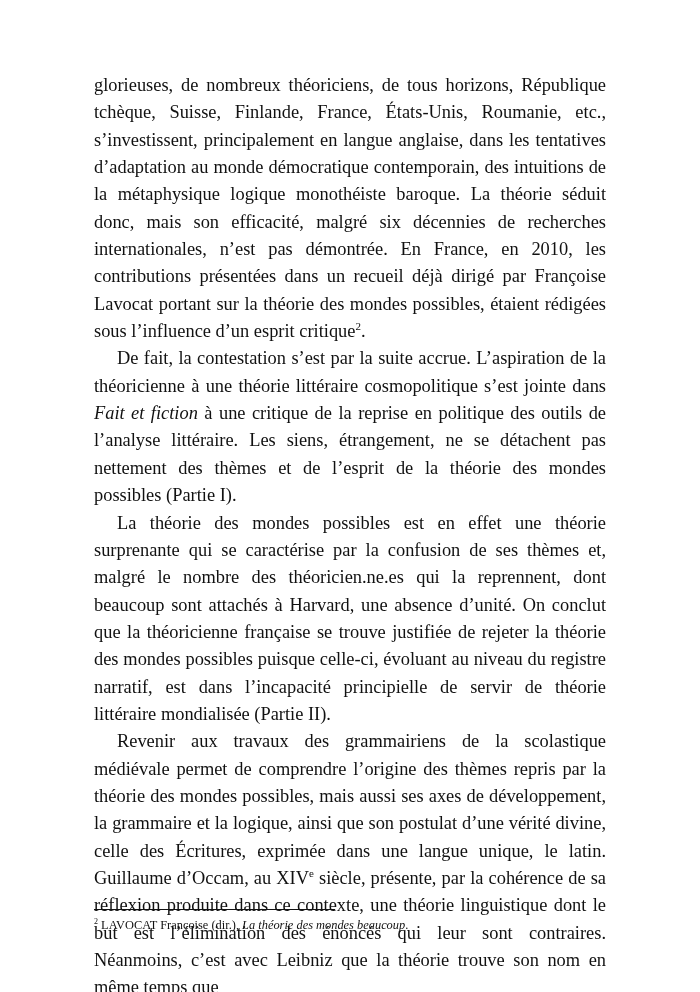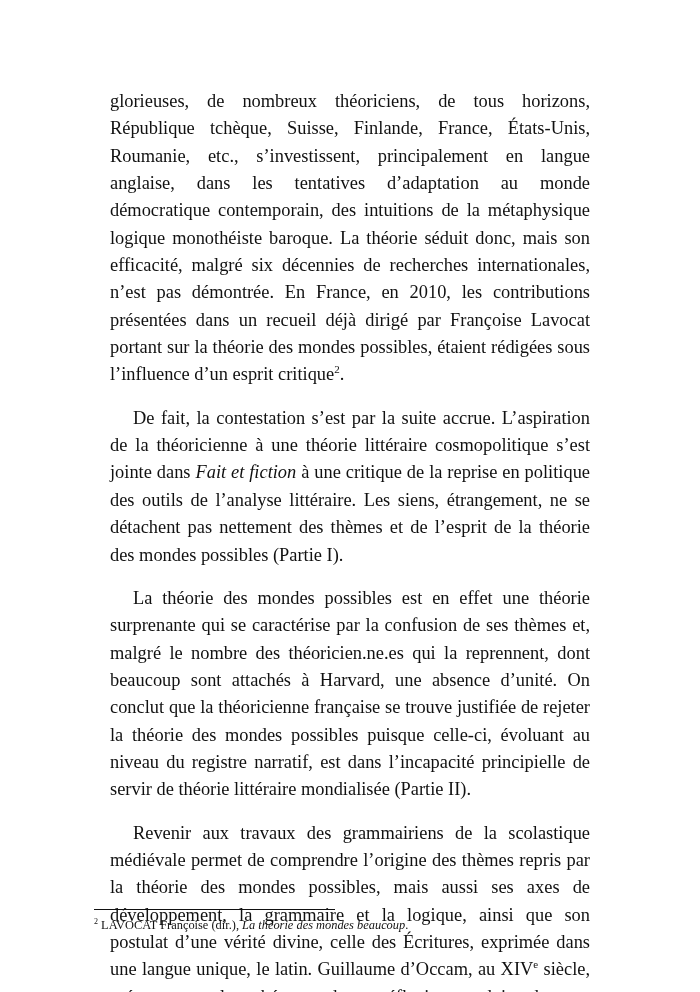--- a/index.html
+++ b/index.html
@@ -15,21 +15,21 @@
       font-family: "Liberation Serif", "DejaVu Serif", serif;
       color: #111111;
     }
     .page {
       position: absolute;
       left: 94px;
       top: 72px;
       width: 512px;
     }
     .para {
-      margin: 16px;
+      margin: 0;
       font-size: 18.4px;
       line-height: 27.35px;
       text-align: justify;
       text-align-last: left;
       hyphens: none;
     }
     .para.indent {
       text-indent: 23px;
     }
     sup {

